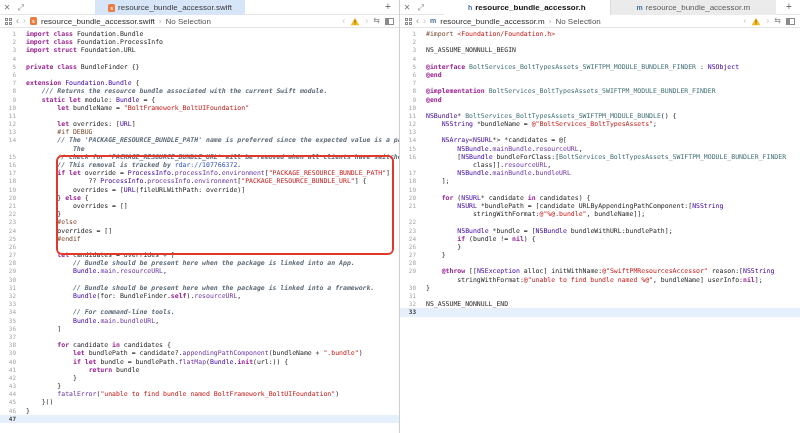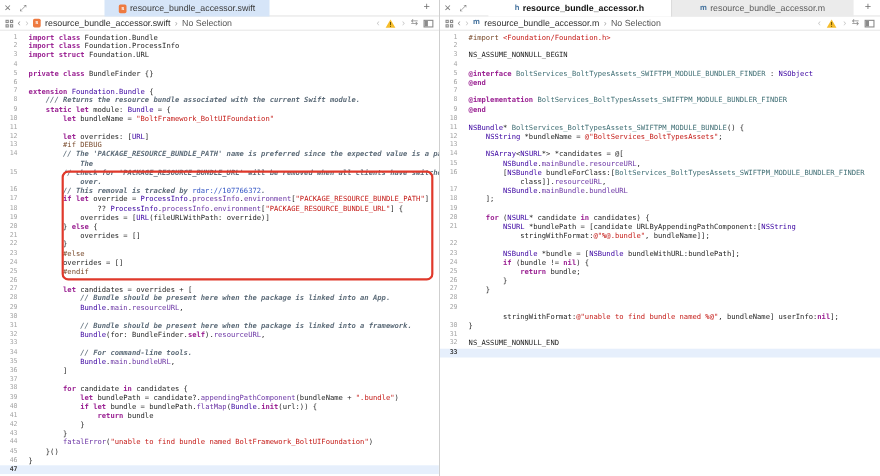--- a/index.html
+++ b/index.html
@@ -187,24 +187,20 @@
           </div>
           <div class="code-row">
             <span class="ln"></span>
             <span class="code"><span class="tk-c">            The</span></span>
           </div>
           <div class="code-row">
             <span class="ln">15</span>
             <span class="code"><span class="tk-c">        // check for 'PACKAGE_RESOURCE_BUNDLE_URL' will be removed when all clients have switched</span></span>
           </div>
           <div class="code-row">
-            <span class="ln"></span>
-            <span class="code"><span class="tk-c">            over.</span></span>
-          </div>
-          <div class="code-row">
             <span class="ln">16</span>
             <span class="code"><span class="tk-c">        // This removal is tracked by </span><span class="tk-l">rdar://107766372</span><span class="tk-c">.</span></span>
           </div>
           <div class="code-row">
             <span class="ln">17</span>
             <span class="code"><span class="tk-p">        </span><span class="tk-k">if</span><span class="tk-p"> </span><span class="tk-k">let</span><span class="tk-p"> override = </span><span class="tk-t">ProcessInfo</span><span class="tk-p">.</span><span class="tk-m">processInfo</span><span class="tk-p">.</span><span class="tk-m">environment</span><span class="tk-p">[</span><span class="tk-s">"PACKAGE_RESOURCE_BUNDLE_PATH"</span><span class="tk-p">]</span></span>
           </div>
           <div class="code-row">
             <span class="ln">18</span>
             <span class="code"><span class="tk-p">                ?? </span><span class="tk-t">ProcessInfo</span><span class="tk-p">.</span><span class="tk-m">processInfo</span><span class="tk-p">.</span><span class="tk-m">environment</span><span class="tk-p">[</span><span class="tk-s">"PACKAGE_RESOURCE_BUNDLE_URL"</span><span class="tk-p">] {</span></span>
@@ -473,37 +469,34 @@
           </div>
           <div class="code-row">
             <span class="ln">23</span>
             <span class="code"><span class="tk-p">        </span><span class="tk-t">NSBundle</span><span class="tk-p"> *bundle = [</span><span class="tk-t">NSBundle</span><span class="tk-p"> bundleWithURL:bundlePath];</span></span>
           </div>
           <div class="code-row">
             <span class="ln">24</span>
             <span class="code"><span class="tk-p">        </span><span class="tk-k">if</span><span class="tk-p"> (bundle != </span><span class="tk-k">nil</span><span class="tk-p">) {</span></span>
           </div>
           <div class="code-row">
-            <span class="ln">25</span>
-            <span class="code"><span class="tk-p">            </span><span class="tk-k">return</span><span class="tk-p"> bundle;</span></span>
-          </div>
-          <div class="code-row">
             <span class="ln">26</span>
             <span class="code"><span class="tk-p">        }</span></span>
           </div>
           <div class="code-row">
             <span class="ln">27</span>
             <span class="code"><span class="tk-p">    }</span></span>
           </div>
           <div class="code-row">
             <span class="ln">28</span>
             <span class="code"></span>
           </div>
           <div class="code-row">
             <span class="ln">29</span>
+            <span class="code"><span class="tk-p">    </span><span class="tk-k">@throw</span><span class="tk-p"> [[</span><span class="tk-t">NSException</span><span class="tk-p"> alloc] initWithName:</span><span class="tk-s">@"SwiftPMResourcesAccessor"</span><span class="tk-p"> reason:[</span><span class="tk-t">NSString</span></span>
           </div>
           <div class="code-row">
             <span class="ln"></span>
             <span class="code"><span class="tk-p">        stringWithFormat:</span><span class="tk-s">@"unable to find bundle named %@"</span><span class="tk-p">, bundleName] userInfo:</span><span class="tk-k">nil</span><span class="tk-p">];</span></span>
           </div>
           <div class="code-row">
             <span class="ln">30</span>
             <span class="code"><span class="tk-p">}</span></span>
           </div>
           <div class="code-row">

